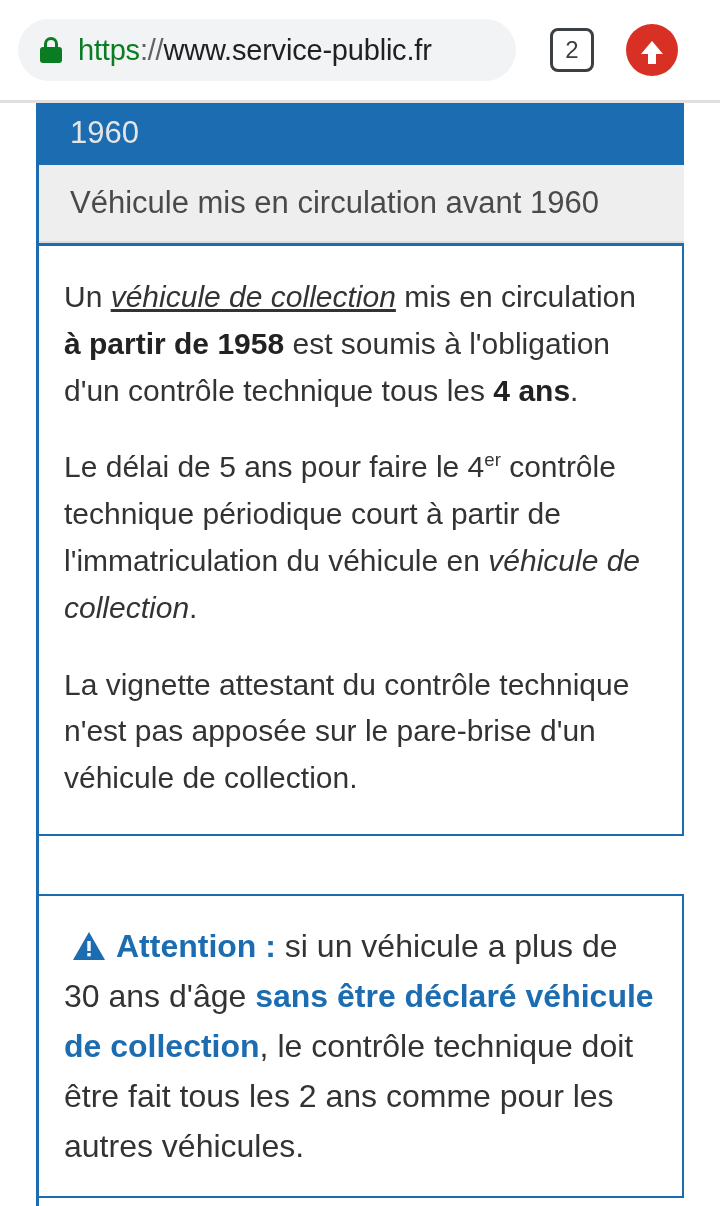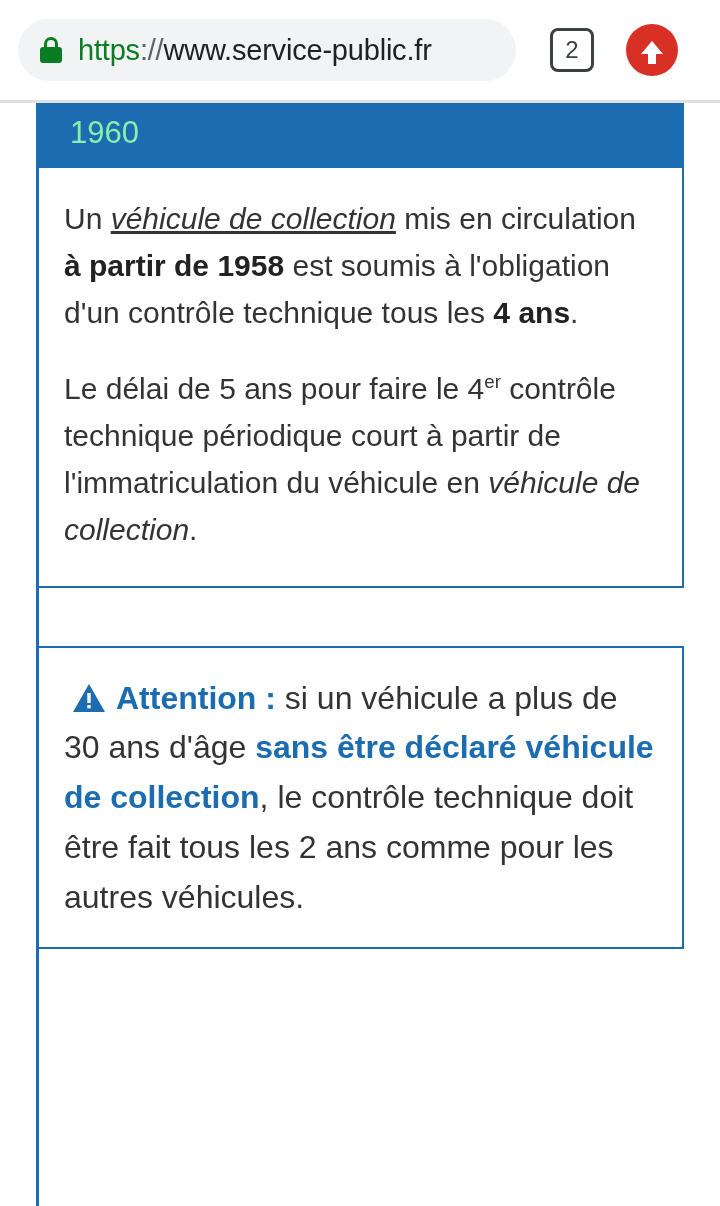--- a/index.html
+++ b/index.html
@@ -128,21 +128,21 @@
     left: 36px;
     top: 0;
     bottom: 0;
     width: 3px;
     background: #1b6cb0;
   }
 
   .tab-header {
     margin-left: 0;
     background: #1b6cb0;
-    color: #86efac;
+    color: #e5e5e5;
     font-size: 31px;
     padding: 12px 8px 18px 34px;
     box-sizing: border-box;
     height: 62px;
   }
   .tab-inactive {
     background: #eeeeee;
     color: #4a4a4a;
     font-size: 31px;
     padding: 20px 0 20px 34px;
@@ -228,26 +228,30 @@
 </div>
 <div class="chrome-divider"></div>
 
 <div class="page">
   <div class="left-rail"></div>
 
   <div class="tab-header">
     <span>1960</span>
   </div>
 
+  <div class="tab-inactive">
+    <span>Véhicule mis en circulation avant 1960</span>
+  </div>
 
   <div class="content-card">
     <p><span>Un </span><span class="u">véhicule de collection</span><span> mis en circulation </span><strong>à partir de 1958</strong><span> est soumis à l'obligation d'un contrôle technique tous les </span><strong>4 ans</strong><span>.</span></p>
 
     <p><span>Le délai de 5 ans pour faire le 4</span><sup>er</sup><span> contrôle technique périodique court à partir de l'immatriculation du véhicule en </span><em>véhicule de collection</em><span>.</span></p>
 
+    <p>La vignette attestant du contrôle technique n'est pas apposée sur le pare-brise d'un véhicule de collection.</p>
   </div>
 
   <div class="spacer"></div>
 
   <div class="notice-card">
     <p><span class="warn-icon"><svg width="34" height="30" viewBox="0 0 34 30">
             <path d="M17 1 L33 29 L1 29 Z" fill="#1b6cb0"></path>
             <rect x="15.3" y="10" width="3.4" height="10" fill="#ffffff"></rect>
             <rect x="15.3" y="22" width="3.4" height="3.4" fill="#ffffff"></rect>
           </svg></span><span class="notice-title">Attention :</span><span> si un véhicule a plus de 30 ans d'âge </span><span class="notice-strong">sans être déclaré véhicule de collection</span><span>, le contrôle technique doit être fait tous les 2 ans comme pour les autres véhicules.</span></p>

